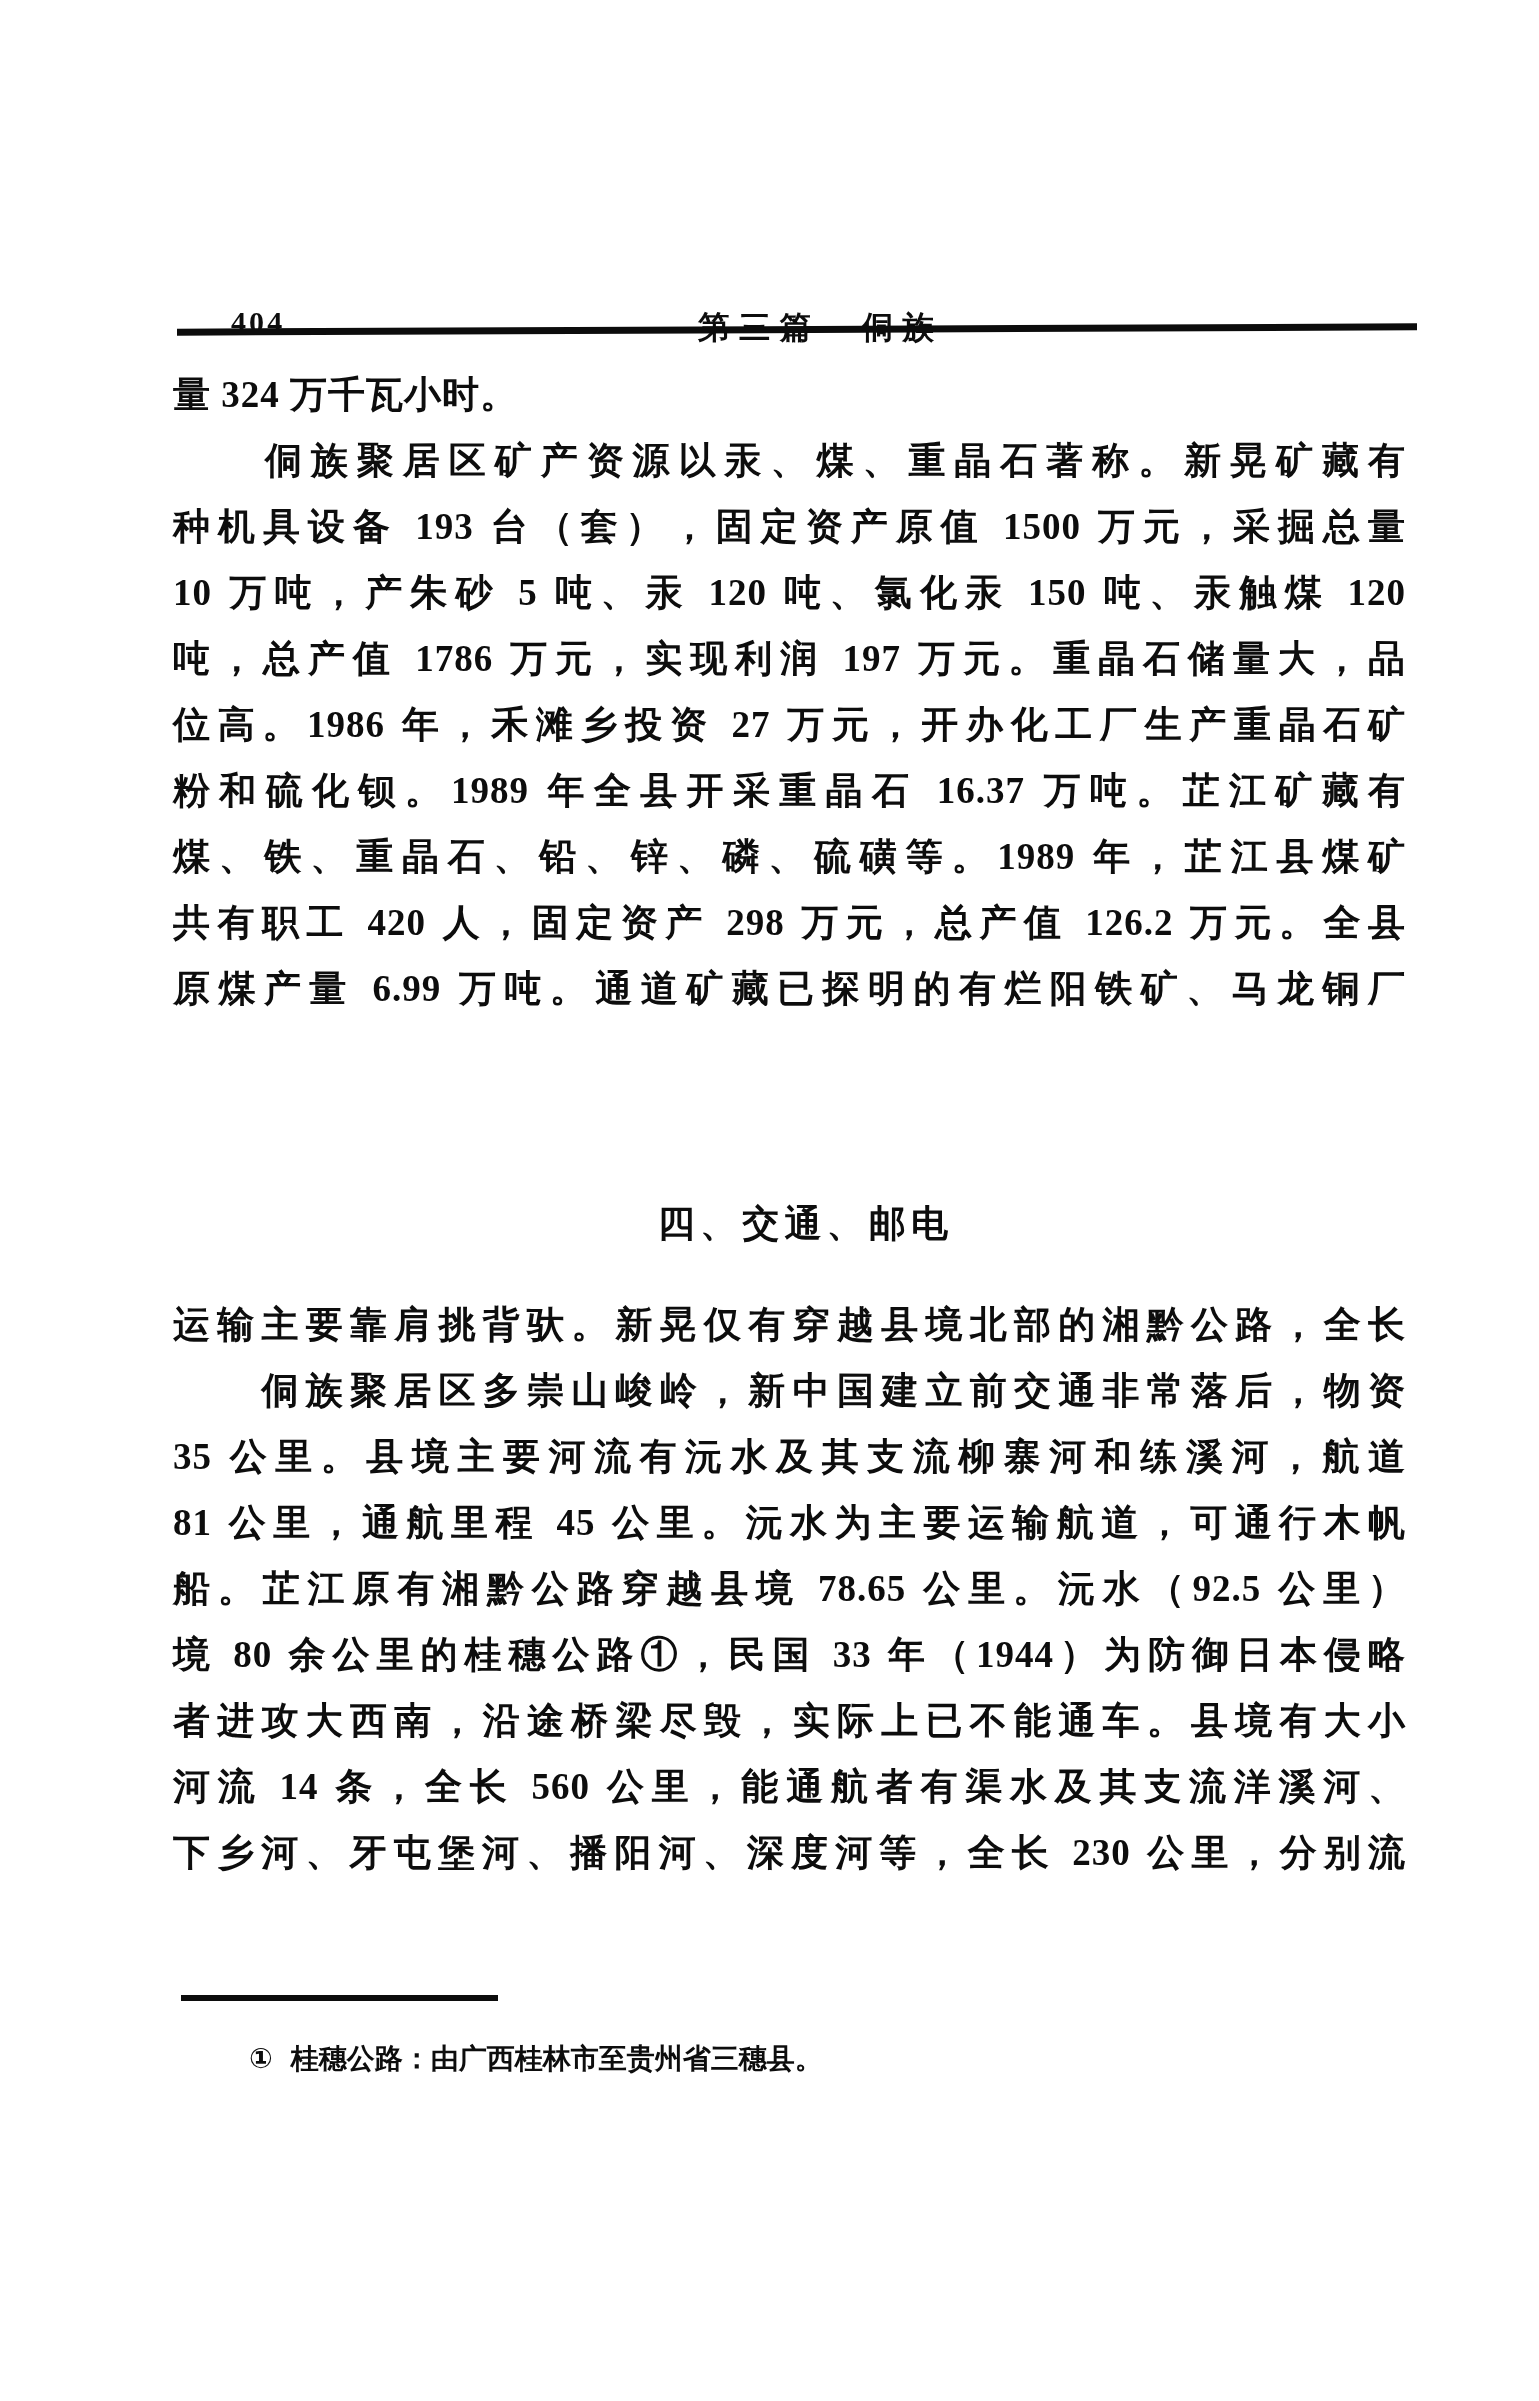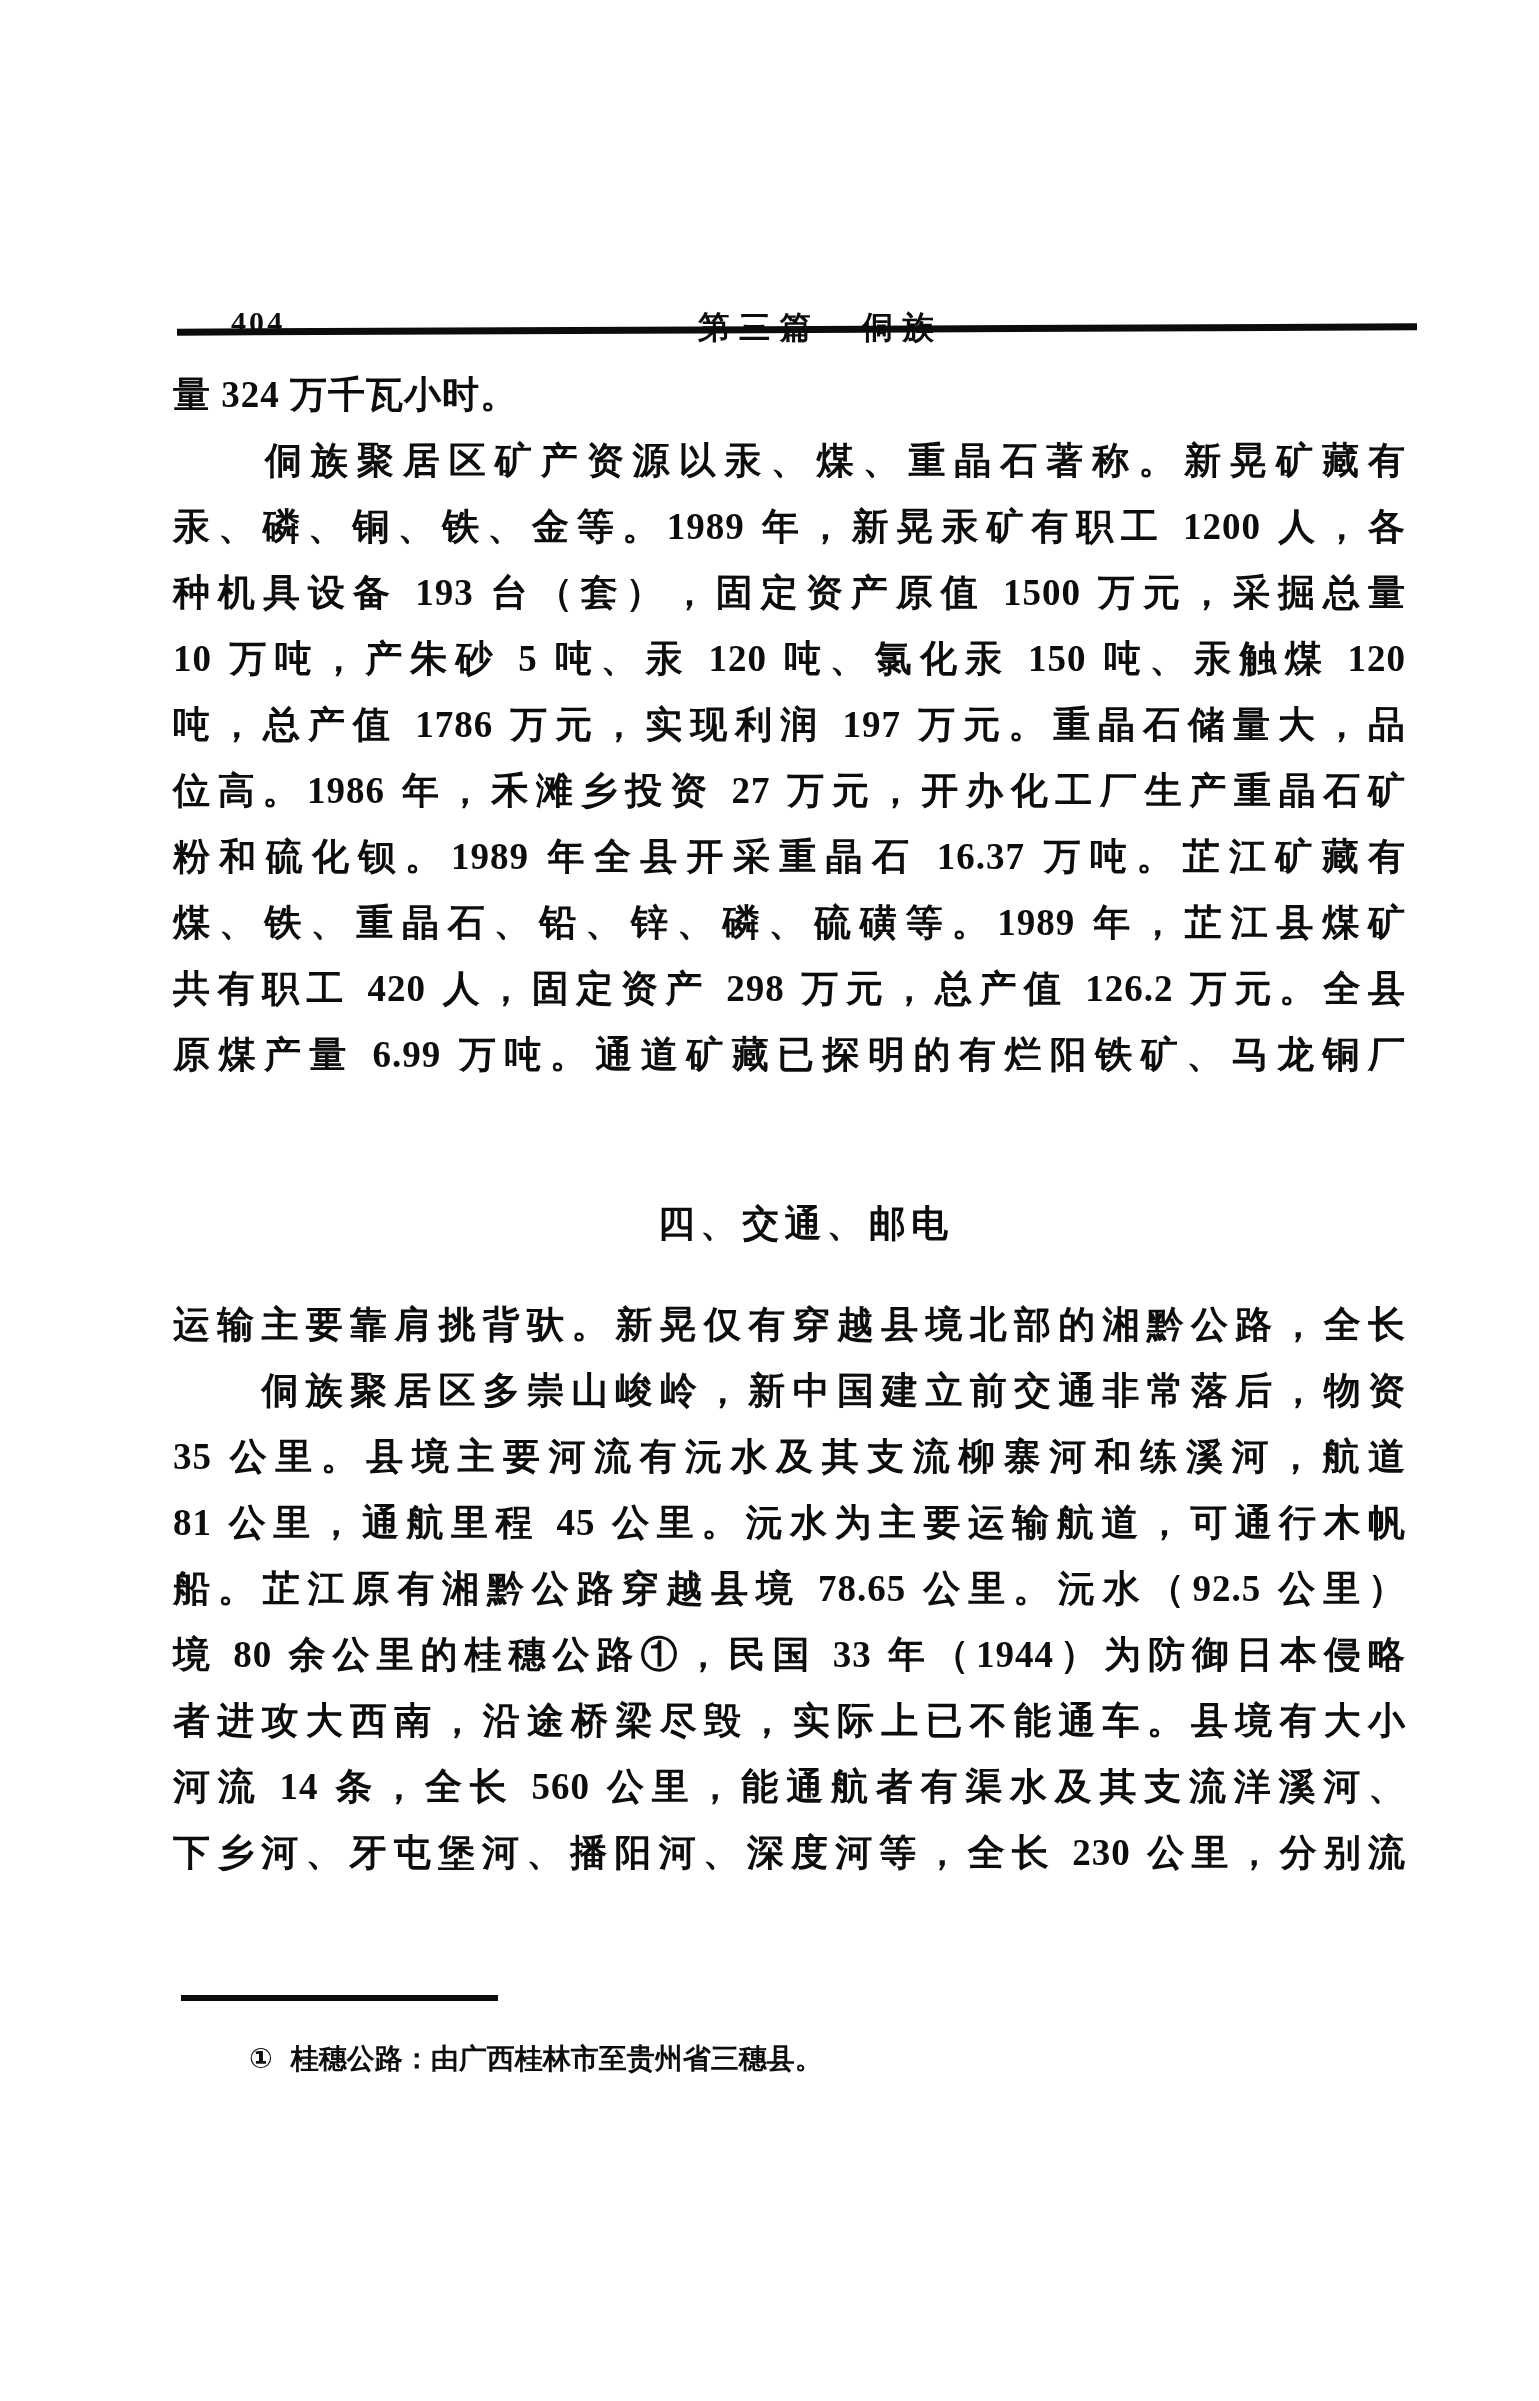--- a/index.html
+++ b/index.html
@@ -71,21 +71,20 @@
 </head>
 <body>
 
 <div class="abs page-num">404</div>
 <div class="abs running-title">第三篇　侗族</div>
 <div class="abs header-rule"></div>
 
 <div class="abs textblock p1">
   <div class="line ll">量 324 万千瓦小时。</div>
   <div class="line jl">　　侗族聚居区矿产资源以汞、煤、重晶石著称。新晃矿藏有</div>
-  <div class="line jl">汞、磷、铜、铁、金等。1989 年，新晃汞矿有职工 1200 人，各</div>
   <div class="line jl">种机具设备 193 台（套），固定资产原值 1500 万元，采掘总量</div>
   <div class="line jl">10 万吨，产朱砂 5 吨、汞 120 吨、氯化汞 150 吨、汞触煤 120</div>
   <div class="line jl">吨，总产值 1786 万元，实现利润 197 万元。重晶石储量大，品</div>
   <div class="line jl">位高。1986 年，禾滩乡投资 27 万元，开办化工厂生产重晶石矿</div>
   <div class="line jl">粉和硫化钡。1989 年全县开采重晶石 16.37 万吨。芷江矿藏有</div>
   <div class="line jl">煤、铁、重晶石、铅、锌、磷、硫磺等。1989 年，芷江县煤矿</div>
   <div class="line jl">共有职工 420 人，固定资产 298 万元，总产值 126.2 万元。全县</div>
   <div class="line jl">原煤产量 6.99 万吨。通道矿藏已探明的有烂阳铁矿、马龙铜厂</div>
 </div>
 

